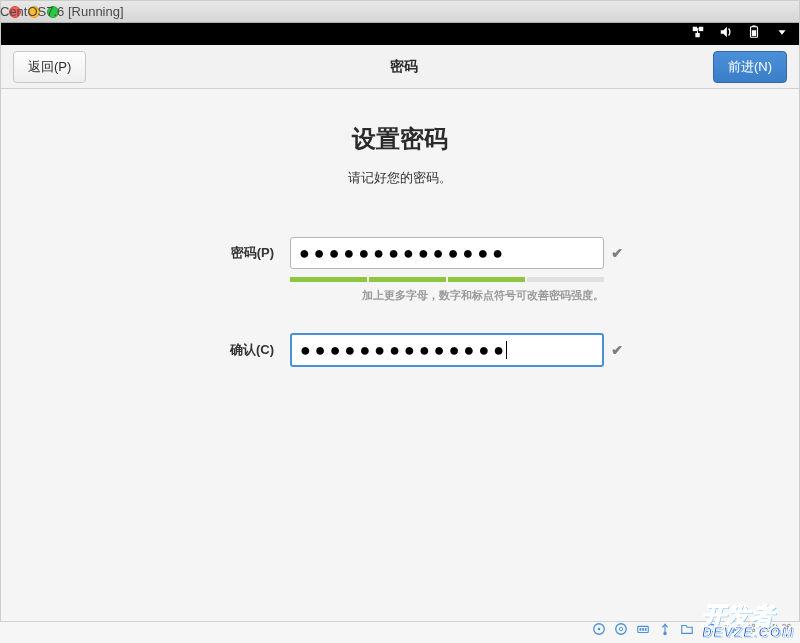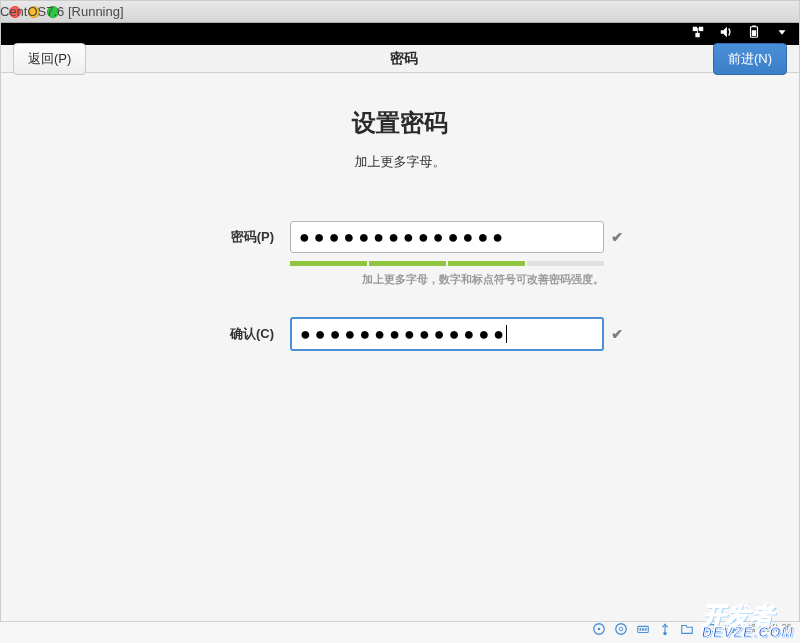--- a/index.html
+++ b/index.html
@@ -9,21 +9,21 @@
   .traffic-lights { display:flex; gap:7px; }
   .tl { width:12px; height:12px; border-radius:50%; }
   .tl.red { background:#ff5f57; border:0.5px solid #e14640; }
   .tl.yellow { background:#ffbd2e; border:0.5px solid #e1a123; }
   .tl.green { background:#28c940; border:0.5px solid #1dad2c; }
   .title-text { position:absolute; left:0; right:0; text-align:left; pointer-events:none; }
 
   .black-bar { height:22px; background:#000; display:flex; justify-content:flex-end; align-items:center; padding:0 10px; gap:14px; }
   .black-bar svg { fill:#fff; width:14px; height:14px; }
 
-  .header-bar { height:28px; background:#f2f2f2; border-bottom:1px solid #d0d0d0; display:flex; align-items:center; justify-content:space-between; padding:0 12px; position:relative; }
+  .header-bar { height:44px; background:#f2f2f2; border-bottom:1px solid #d0d0d0; display:flex; align-items:center; justify-content:space-between; padding:0 12px; position:relative; }
   .btn { font-size:13px; padding:6px 14px; border-radius:4px; cursor:pointer; }
   .btn-back { background:linear-gradient(#fdfdfd,#efefef); border:1px solid #c8c8c8; color:#2b2b2b; }
   .btn-next { background:linear-gradient(#4a90d9,#3a7ec7); border:1px solid #2f6aa8; color:#fff; }
   .header-title { position:absolute; left:8px; right:0; text-align:center; font-weight:bold; font-size:14px; color:#2b2b2b; pointer-events:none; }
 
   .content { padding-top:34px; text-align:center; }
   .big-title { font-size:24px; font-weight:bold; color:#2b2b2b; }
   .subtitle { margin-top:14px; font-size:13px; color:#333; }
   
   .form { margin:50px auto 0; width:460px;font-weight:bold; }
@@ -82,21 +82,21 @@
 </div>
 
 <div class="header-bar">
   <button class="btn btn-back">返回(P)</button>
   <div class="header-title">密码</div>
   <button class="btn btn-next">前进(N)</button>
 </div>
 
 <div class="content">
   <div class="big-title">设置密码</div>
-  <div class="subtitle">加上更多字母。</div>
+  <div class="subtitle">请记好您的密码。</div>
 
   <div class="form">
     <div class="row">
       <div class="label">密码(P)</div>
       <div class="field-wrap">
         <div class="input">
             <span>●●●●●●●●●●●●●●</span>
           </div>
         <div class="check">✔</div>
       </div>

